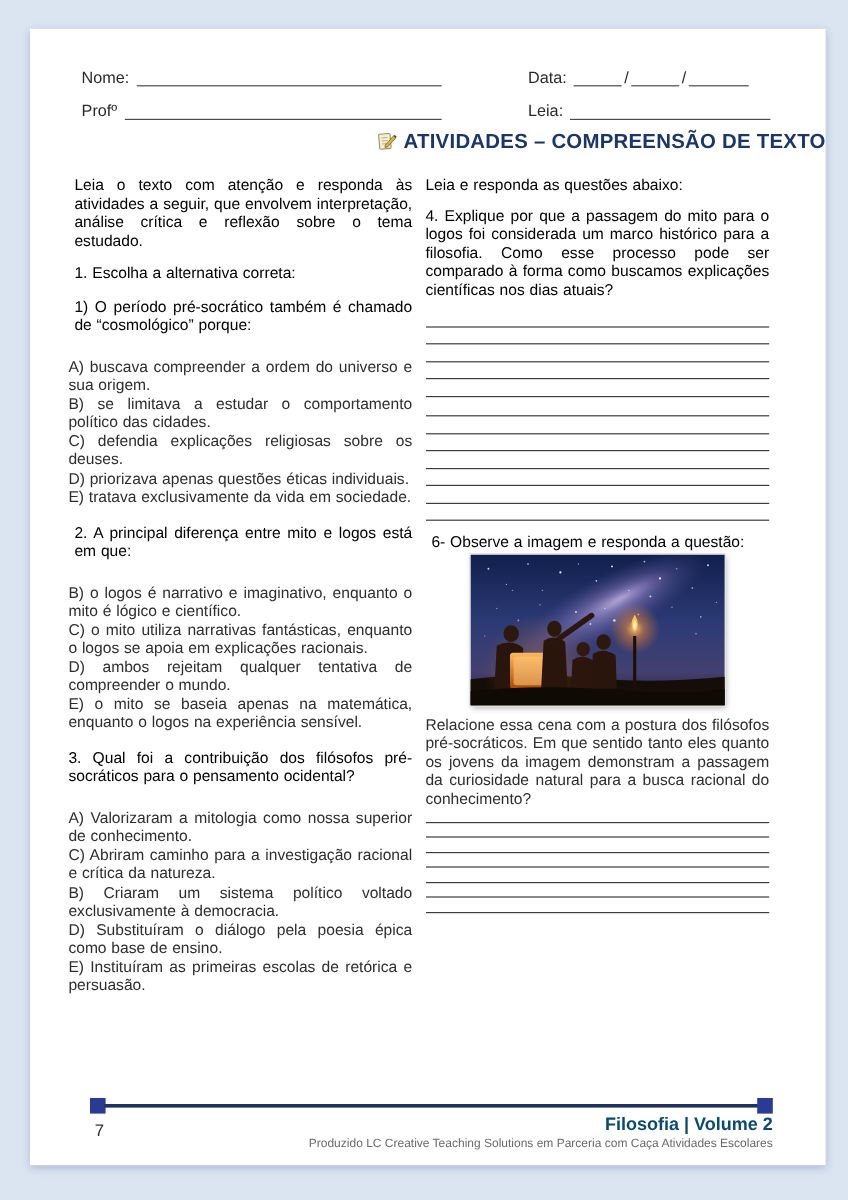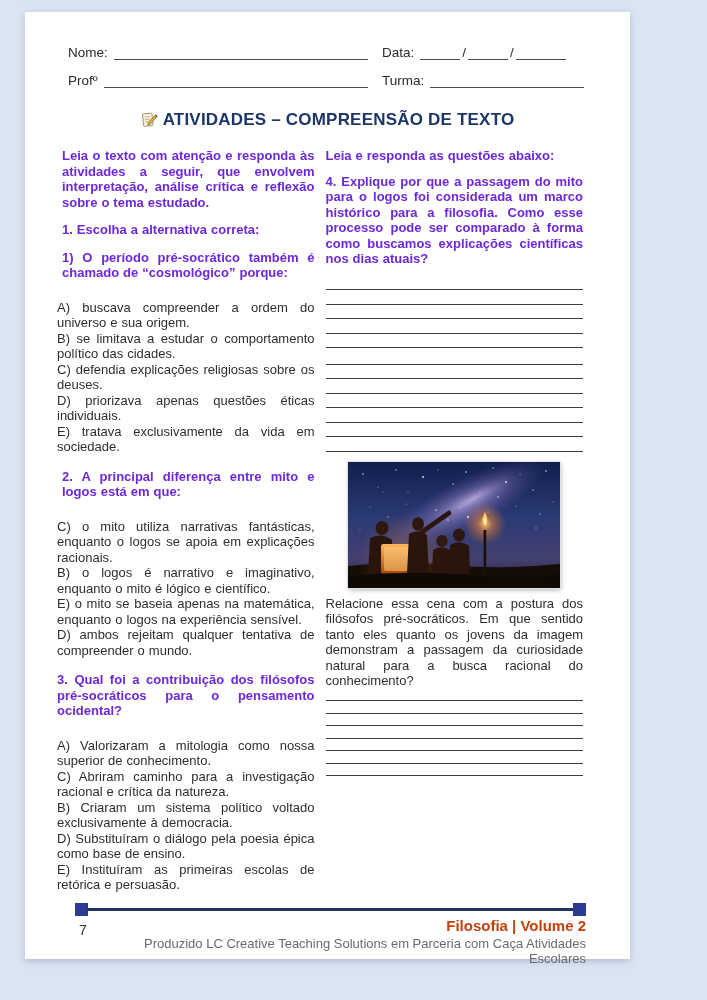--- a/index.html
+++ b/index.html
@@ -5,46 +5,46 @@
   * { box-sizing: border-box; }
   html,body { margin:0; padding:0; }
   body {
     width:707px; height:1000px;
     background:#dbe5f2;
     font-family:"Liberation Sans", sans-serif;
     position:relative;
     -webkit-font-smoothing:antialiased;
   }
   .page {
-    position:absolute; left:25px; top:12px;
-    width:605px; height:947px;
+    position:absolute; left:25px; top:24px;
+    width:663px; height:947px;
     background:#ffffff;
     box-shadow:0 2px 7px rgba(40,60,110,.25);
   }
   
   .header { display:flex; justify-content:space-between; padding:28px 46px 0 43px; }
   .hcol-left  { width:300px; }
   .hcol-right { width:202px; }
   .field { display:flex; align-items:flex-end; height:20px; margin-bottom:8px;
            font-size:13.5px; color:#2a2a2a; }
   .flabel { margin-right:6px; white-space:nowrap; }
   .fline { flex:1; border-bottom:1.4px solid #4a4a4a; height:15px; }
   .seg  { flex:0 0 40px; }
   .seg2 { flex:0 0 50px; }
   .slash { margin:0 2px; color:#2a2a2a; }
   
-  .title-row { margin-top:14px; height:22px; text-align:center;
+  .title-row { height:22px; text-align:right;
                font-weight:bold; font-size:17px; letter-spacing:.2px; color:#1c3668; }
   .title-row svg { vertical-align:-3px; margin-right:5px; }
   
   .cols { display:flex; gap:11px; padding:16px 47px 0 32px; }
   .col { flex:1; font-size:13px; line-height:15.5px; text-align:justify;
          color:#2e2e2e; word-spacing:.4px; }
   .col p { margin:0; }
-  .b { font-weight:bold; color:#6d28d9; }
+  .b { font-weight:normal; color:#000000; }
   .ind { padding-left:5px; }
   .lc .b { margin-bottom:12px; }
   .lc .opts { margin-bottom:14px;margin-top:19px; }
   .opts p { margin:0; }
   
   .ans { height:14.5px; border-bottom:1.4px solid #3d3d3d; }
   .g3 .ans { height:12.5px; border-bottom-width:1.3px; }
   .rc-intro { margin-bottom:10px !important; }
   .q4  { margin-bottom:9px  !important; }
   .g1  { margin-bottom:2px; }
@@ -57,22 +57,22 @@
            box-shadow:0 0 0 1px #e3e3e3, 1px 2px 5px rgba(0,0,0,.3); }
   .photo svg { display:block; }
   
   .footer { position:absolute; left:50px; right:44px; top:891px; }
   .frow { display:flex; align-items:center; }
   .sq { width:13px; height:13px; background:#2b3b94; flex:0 0 13px; }
   .fbar { flex:1; height:2.6px; background:#1e3264; margin:0 -1px; }
   .finfo { display:flex; justify-content:space-between; align-items:flex-start; margin-top:1px; }
   .pnum { font-size:14px; color:#333; padding-left:4px; margin-top:5px; }
   .fright { text-align:right; }
-  .vol { font-size:15px; font-weight:bold; color:#c2410c; }
-  .cred { font-size:13px; color:#6a6a6a; margin-top:2px; }
+  .vol { font-size:15px; font-weight:bold; color:#0c4a6e; }
+  .cred { font-size:10px; color:#6a6a6a; margin-top:2px; }
 </style>
 </head>
 <body>
 
 <div class="page">
 
   <div class="header">
     <div class="hcol-left">
       <div class="field">
         <span class="flabel">Nome:</span>
@@ -86,21 +86,21 @@
     <div class="hcol-right">
       <div class="field">
         <span class="flabel">Data:</span>
         <span class="fline seg"></span>
         <span class="slash">/</span>
         <span class="fline seg"></span>
         <span class="slash">/</span>
         <span class="fline seg2"></span>
       </div>
       <div class="field">
-        <span class="flabel">Turma:</span>
+        <span class="flabel">Leia:</span>
         <span class="fline"></span>
       </div>
     </div>
   </div>
 
   <div class="title-row">
     <svg width="17" height="17" viewBox="0 0 17 17">
       <rect x="2" y="2.5" width="9.5" height="12.5" rx="1" fill="#f6efd8" stroke="#978f62" stroke-width="0.9" transform="rotate(-5 7 9)"></rect>
       <line x1="4" y1="6" x2="9" y2="5.6" stroke="#b7ae84" stroke-width="0.9"></line>
       <line x1="4.2" y1="8.5" x2="9.2" y2="8.1" stroke="#b7ae84" stroke-width="0.9"></line>
@@ -118,24 +118,24 @@
       <p class="b ind">1) O período pré-socrático também é chamado de “cosmológico” porque:</p>
       <div class="opts">
         <p>A) buscava compreender a ordem do universo e sua origem.</p>
         <p>B) se limitava a estudar o comportamento político das cidades.</p>
         <p>C) defendia explicações religiosas sobre os deuses.</p>
         <p>D) priorizava apenas questões éticas individuais.</p>
         <p>E) tratava exclusivamente da vida em sociedade.</p>
       </div>
       <p class="b ind">2. A principal diferença entre mito e logos está em que:</p>
       <div class="opts">
+        <p>B) o logos é narrativo e imaginativo, enquanto o mito é lógico e científico.</p>
         <p>C) o mito utiliza narrativas fantásticas, enquanto o logos se apoia em explicações racionais.</p>
-        <p>B) o logos é narrativo e imaginativo, enquanto o mito é lógico e científico.</p>
+        <p>D) ambos rejeitam qualquer tentativa de compreender o mundo.</p>
         <p>E) o mito se baseia apenas na matemática, enquanto o logos na experiência sensível.</p>
-        <p>D) ambos rejeitam qualquer tentativa de compreender o mundo.</p>
       </div>
       <p class="b">3. Qual foi a contribuição dos filósofos pré-socráticos para o pensamento ocidental?</p>
       <div class="opts">
         <p>A) Valorizaram a mitologia como nossa superior de conhecimento.</p>
         <p>C) Abriram caminho para a investigação racional e crítica da natureza.</p>
         <p>B) Criaram um sistema político voltado exclusivamente à democracia.</p>
         <p>D) Substituíram o diálogo pela poesia épica como base de ensino.</p>
         <p>E) Instituíram as primeiras escolas de retórica e persuasão.</p>
       </div>
     </div>
@@ -152,20 +152,21 @@
       </div>
       <div class="ans-group g2">
         <div class="ans"></div>
         <div class="ans"></div>
         <div class="ans"></div>
         <div class="ans"></div>
         <div class="ans"></div>
         <div class="ans"></div>
         <div class="ans"></div>
       </div>
+      <p class="b ind q6h">6- Observe a imagem e responda a questão:</p>
 
       <div class="photo">
         <svg width="212" height="126" viewBox="0 0 212 126">
           <defs>
             <linearGradient id="sky" x1="0" y1="0" x2="0" y2="1">
               <stop offset="0" stop-color="#101f4c"></stop>
               <stop offset="0.45" stop-color="#2c3a75"></stop>
               <stop offset="0.78" stop-color="#43406f"></stop>
               <stop offset="1" stop-color="#231833"></stop>
             </linearGradient>

